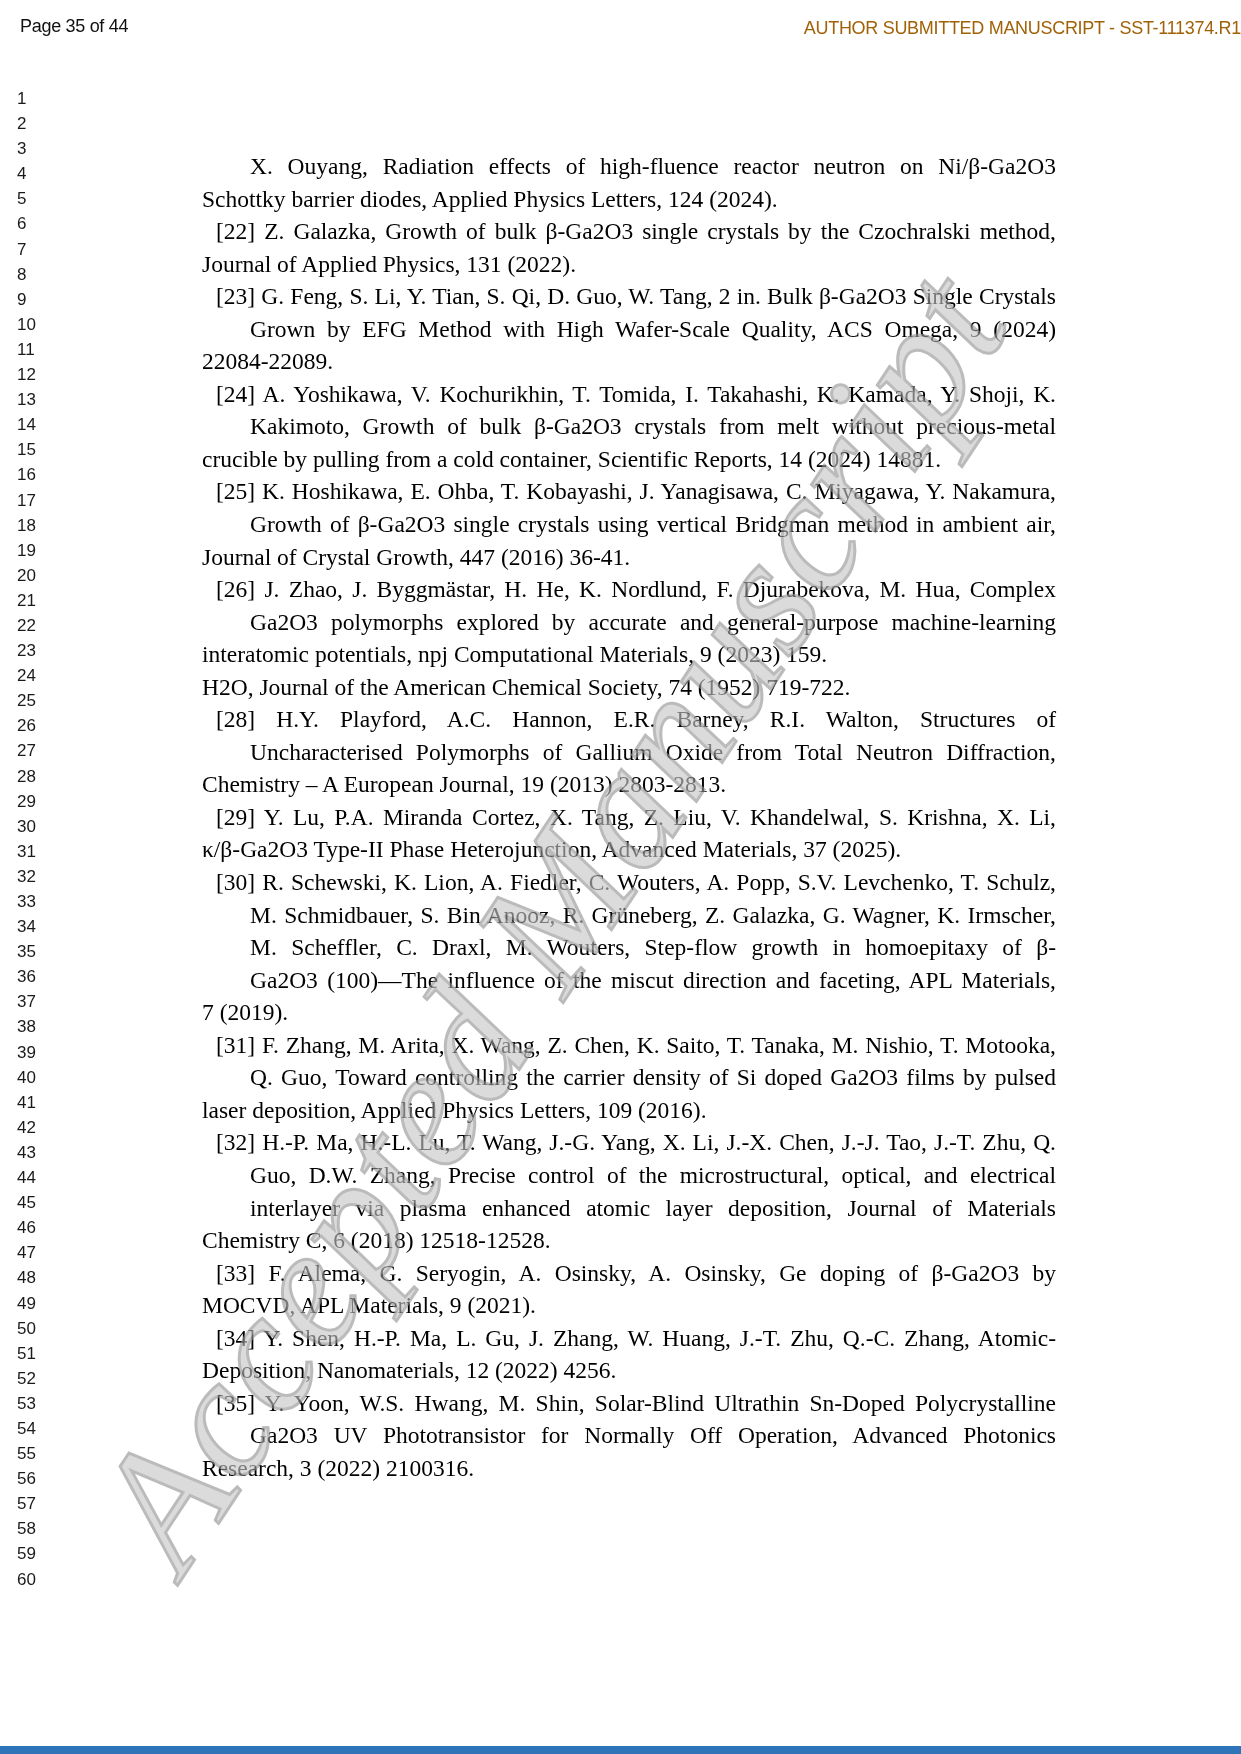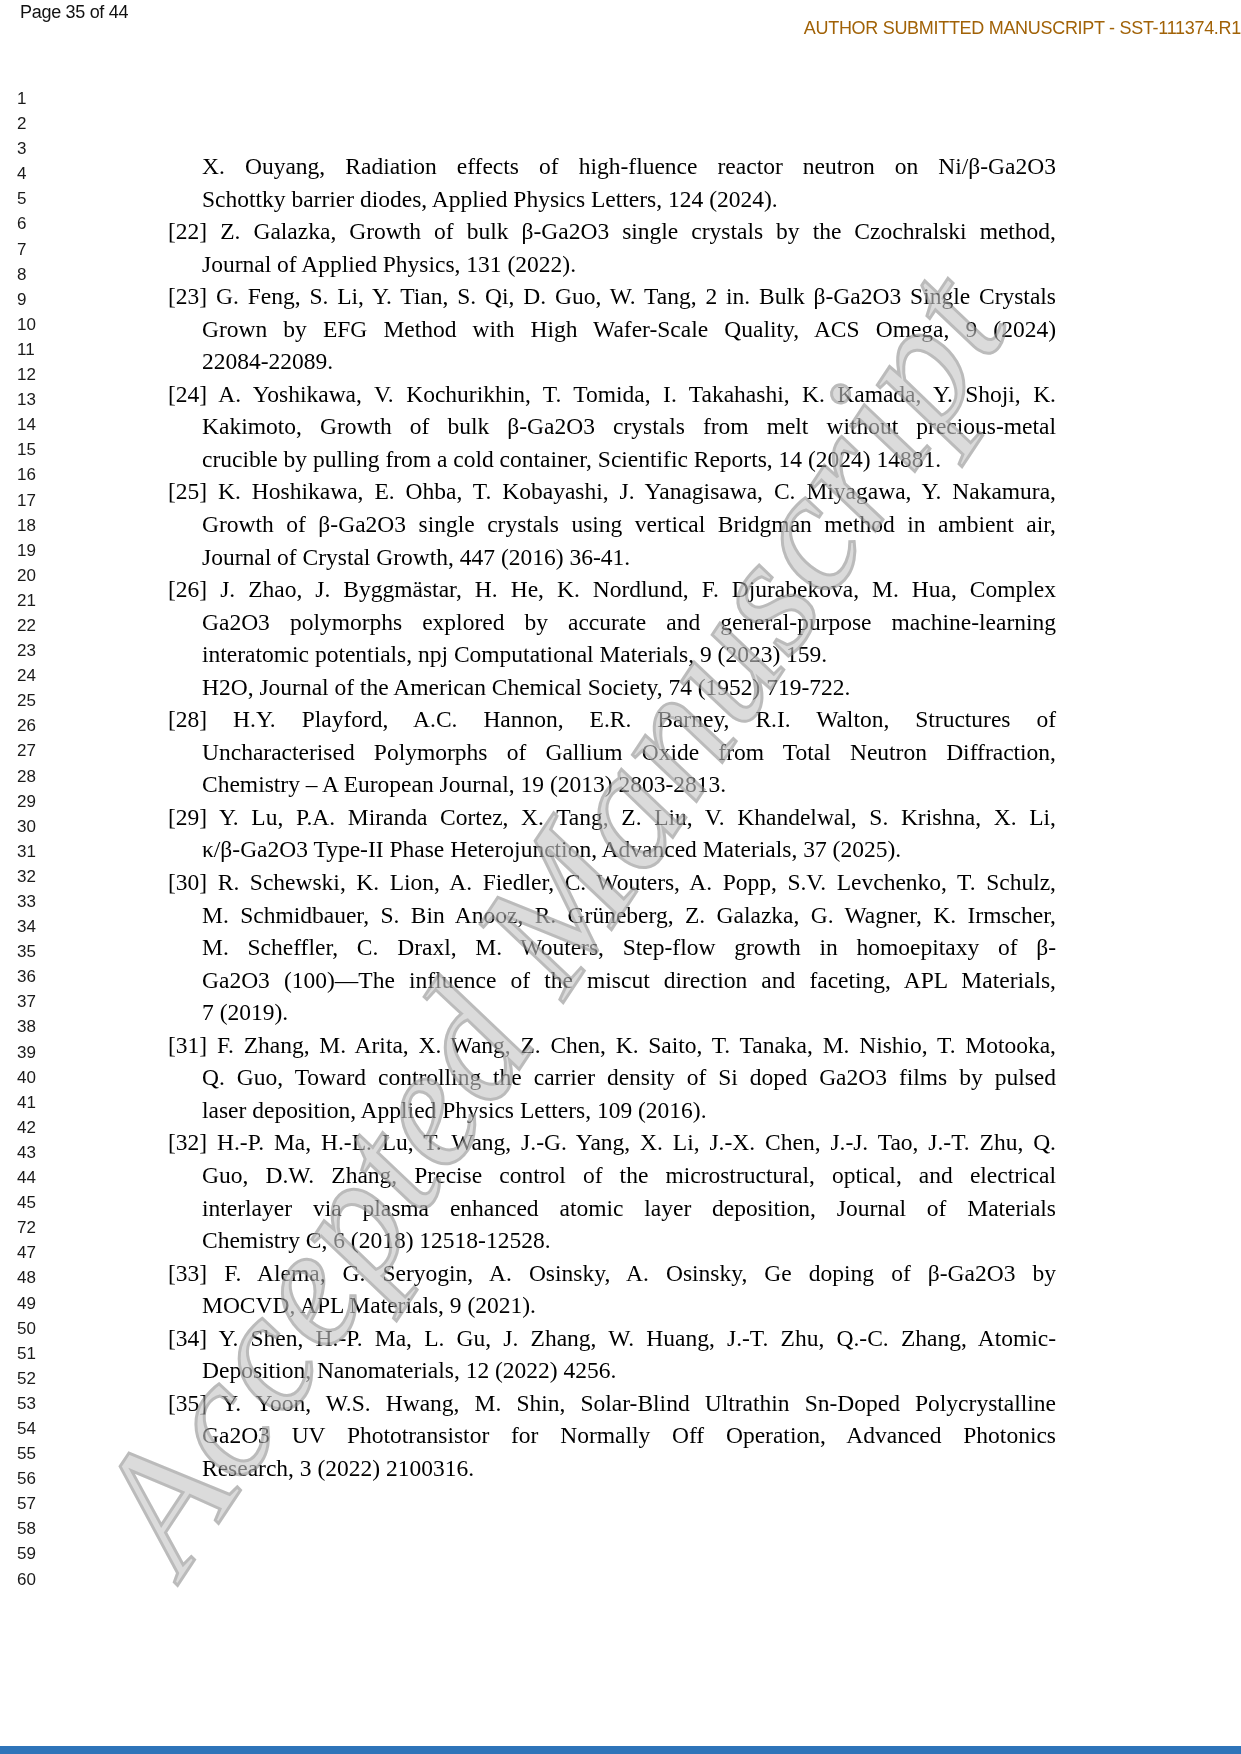--- a/index.html
+++ b/index.html
@@ -6,34 +6,34 @@
   body{
     width:1241px;height:1754px;
     background:#ffffff;
     position:relative;
     overflow:hidden;
     font-family:"Liberation Serif",serif;
     color:#000;
   }
   
   .hdr{position:absolute;top:0;left:0;width:1241px;height:50px;font-family:"Liberation Sans",sans-serif;}
-  .hdr .pageno{position:absolute;left:20px;top:2px;font-size:18px;color:#111;letter-spacing:-0.3px;}
+  .hdr .pageno{position:absolute;left:20px;top:16px;font-size:18px;color:#111;letter-spacing:-0.3px;}
   .hdr .title{position:absolute;left:0;top:18px;width:1241px;text-align:right;font-size:18px;color:#a16207;letter-spacing:-0.3px;}
   
   .gutter{position:absolute;left:17px;top:86px;width:46px;font-family:"Liberation Sans",sans-serif;font-size:17px;color:#1a1a1a;}
   .gutter .ln{height:25.1px;line-height:25.1px;}
   
   .refs{
     position:absolute;left:168px;top:150px;width:888px;
     font-size:23.5px;line-height:32.55px;color:#000;
     z-index:1;
   }
   .refs .line{min-height:32.55px;}
   .refs .line.cont{padding-left:34px;}
-  .refs .line.j{text-align:justify;text-align-last:justify;}
+  .refs .line.j{text-align:justify;text-align-last:justify;margin-left:48px;}
   
   .watermark{
     position:absolute;
     left:-300px;top:820px;width:1700px;
     text-align:center;white-space:nowrap;
     transform:rotate(-56.5deg);
     font-family:"Liberation Serif",serif;
     font-style:italic;
     font-size:172px;
     letter-spacing:2px;
@@ -93,21 +93,21 @@
     <div class="ln">36</div>
     <div class="ln">37</div>
     <div class="ln">38</div>
     <div class="ln">39</div>
     <div class="ln">40</div>
     <div class="ln">41</div>
     <div class="ln">42</div>
     <div class="ln">43</div>
     <div class="ln">44</div>
     <div class="ln">45</div>
-    <div class="ln">72</div>
+    <div class="ln">46</div>
     <div class="ln">47</div>
     <div class="ln">48</div>
     <div class="ln">49</div>
     <div class="ln">50</div>
     <div class="ln">51</div>
     <div class="ln">52</div>
     <div class="ln">53</div>
     <div class="ln">54</div>
     <div class="ln">55</div>
     <div class="ln">56</div>

